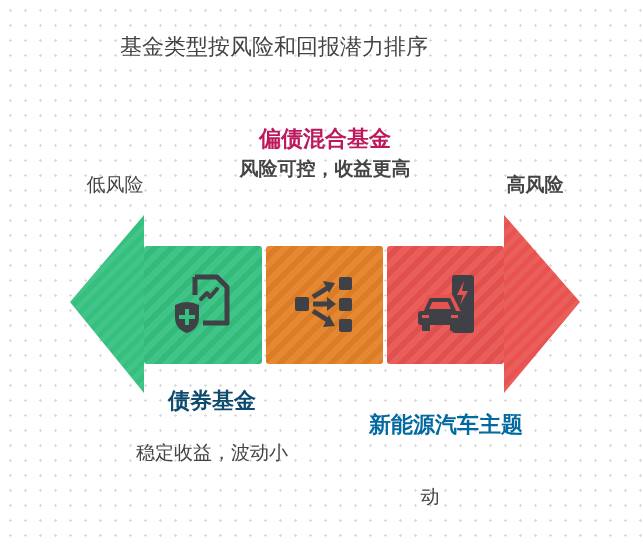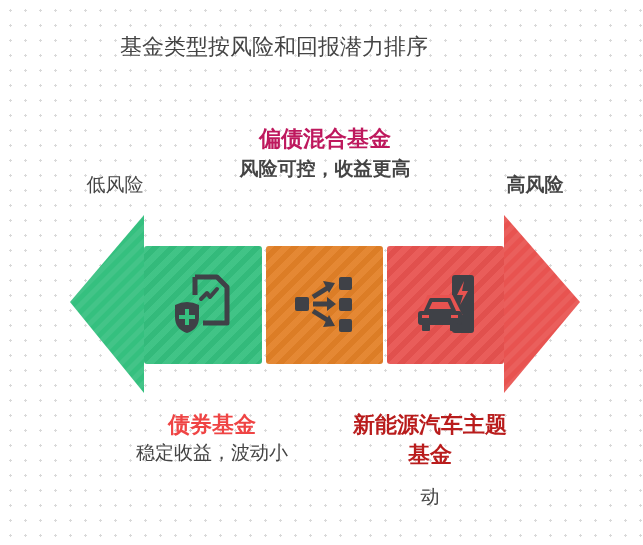--- a/index.html
+++ b/index.html
@@ -75,22 +75,21 @@
     <path d="M10 38 L16 26 H36 L42 38 Z" fill="#e85350" stroke="#e85350" stroke-width="8"></path>
     <path d="M12 38 L17 27 H35 L40 38 Z" fill="none" stroke="#3f4147" stroke-width="4" stroke-linejoin="round"></path>
     <rect x="4" y="38" width="44" height="14" rx="3" fill="#3f4147"></rect>
     <rect x="8" y="50" width="8" height="8" rx="1" fill="#3f4147"></rect>
     <rect x="36" y="50" width="8" height="8" rx="1" fill="#3f4147"></rect>
     <rect x="8" y="42" width="7" height="3" fill="#e85350"></rect>
     <rect x="37" y="42" width="7" height="3" fill="#e85350"></rect>
   </svg>
 </div>
 
-<div class="abs head" style="left:112px;width:200px;top:410px;color:#ef4444;">债券基金</div>
+<div class="abs head" style="left:112px;width:200px;top:386px;color:#0c4a6e;">债券基金</div>
 <div class="abs desc" style="left:112px;width:200px;top:441px;">稳定收益，波动小</div>
 
-<div class="abs head" style="left:315px;width:230px;top:410px;color:#b91c1c;line-height:30px;">
+<div class="abs head" style="left:331px;width:230px;top:410px;color:#0369a1;line-height:30px;">
   <div>新能源汽车主题</div>
-  <div>基金</div>
 </div>
 <div class="abs desc" style="left:315px;width:230px;top:485px;">
   <div>动</div>
 </div>
 
 </body></html>

